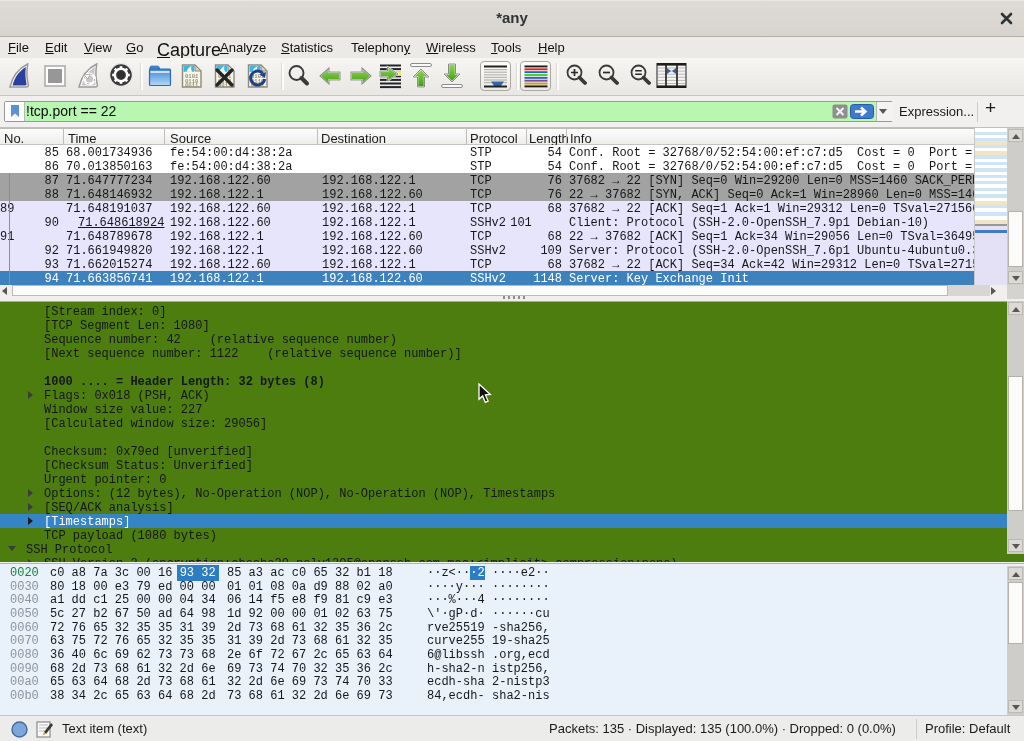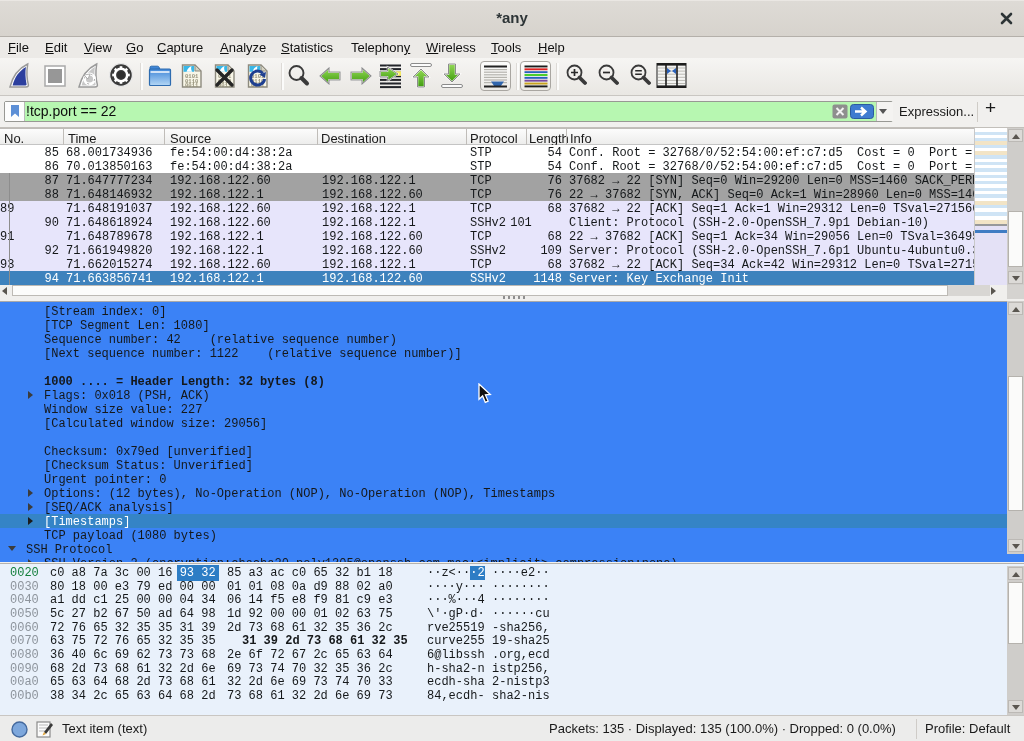--- a/index.html
+++ b/index.html
@@ -19,21 +19,21 @@
  <svg class="abs" style="left:1000px;top:12px;" width="13" height="13" viewBox="0 0 13 13">
       <path d="M2 2 L11 11 M11 2 L2 11" stroke="#2d3436" stroke-width="2.6" stroke-linecap="round"></path>
     </svg>
 </div>
 
 <div class="abs" style="left:0;top:37px;width:1024px;height:21px;background:#eceae7;">
 <span class="abs" style="left:8px;top:3px;font-size:13px;color:#111;"><span style="text-decoration:underline">F</span>ile</span>
 <span class="abs" style="left:45px;top:3px;font-size:13px;color:#111;"><span style="text-decoration:underline">E</span>dit</span>
 <span class="abs" style="left:84px;top:3px;font-size:13px;color:#111;"><span style="text-decoration:underline">V</span>iew</span>
 <span class="abs" style="left:126px;top:3px;font-size:13px;color:#111;"><span style="text-decoration:underline">G</span>o</span>
-<span class="abs" style="left:157px;top:3px;font-size:13px;color:#111;"><span style="text-decoration:underline">C</span>apture</span>
+<span class="abs" style="left:157px;top:3px;font-size:18px;color:#111;"><span style="text-decoration:underline">C</span>apture</span>
 <span class="abs" style="left:220px;top:3px;font-size:13px;color:#111;"><span style="text-decoration:underline">A</span>nalyze</span>
 <span class="abs" style="left:281px;top:3px;font-size:13px;color:#111;"><span style="text-decoration:underline">S</span>tatistics</span>
 <span class="abs" style="left:351px;top:3px;font-size:13px;color:#111;">Telephon<span style="text-decoration:underline">y</span></span>
 <span class="abs" style="left:426px;top:3px;font-size:13px;color:#111;"><span style="text-decoration:underline">W</span>ireless</span>
 <span class="abs" style="left:491px;top:3px;font-size:13px;color:#111;"><span style="text-decoration:underline">T</span>ools</span>
 <span class="abs" style="left:538px;top:3px;font-size:13px;color:#111;"><span style="text-decoration:underline">H</span>elp</span>
 </div>
 <div class="abs" style="left:0;top:58px;width:1024px;height:38px;background:linear-gradient(#f6f5f3,#e9e7e3);border-bottom:1px solid #c9c6c2;box-sizing:border-box;">
 <div class="abs" style="left:140px;top:5px;width:2px;height:27px;background:#fbfbfa;border-left:1px solid #dddad6;"></div>
 <div class="abs" style="left:281px;top:5px;width:2px;height:27px;background:#fbfbfa;border-left:1px solid #dddad6;"></div>
@@ -299,21 +299,21 @@
 <span class="abs" style="left:0;top:1px;width:59px;">89</span>
 <span class="abs" style="left:66px;top:1px;">71.648191037</span>
 <span class="abs" style="left:170px;top:1px;">192.168.122.60</span>
 <span class="abs" style="left:322px;top:1px;">192.168.122.1</span>
 <span class="abs" style="left:470px;top:1px;">TCP</span>
 <span class="abs" style="left:480px;top:1px;width:82px;text-align:right;">68</span>
 <span class="abs" style="left:569px;top:1px;width:405px;overflow:hidden;">37682 → 22 [ACK] Seq=1 Ack=1 Win=29312 Len=0 TSval=2715667378 TSecr=3649577471</span>
 </div>
 <div class="abs mono" style="left:0;top:70px;width:974px;height:14px;background:#e7e5fb;color:#15181a;">
 <span class="abs" style="left:0;top:1px;width:59px;text-align:right;">90</span>
-<span class="abs" style="left:66px;top:1px;">71.648618924</span>
+<span class="abs" style="left:78px;top:1px;text-decoration:underline;">71.648618924</span>
 <span class="abs" style="left:170px;top:1px;">192.168.122.60</span>
 <span class="abs" style="left:322px;top:1px;">192.168.122.1</span>
 <span class="abs" style="left:470px;top:1px;">SSHv2</span>
 <span class="abs" style="left:480px;top:1px;width:82px;text-align:center;">101</span>
 <span class="abs" style="left:569px;top:1px;width:405px;overflow:hidden;">Client: Protocol (SSH-2.0-OpenSSH_7.9p1 Debian-10)</span>
 </div>
 <div class="abs mono" style="left:0;top:84px;width:974px;height:14px;background:#e7e5fb;color:#15181a;">
 <span class="abs" style="left:0;top:1px;width:59px;text-align:left;">91</span>
 <span class="abs" style="left:66px;top:1px;">71.648789678</span>
 <span class="abs" style="left:170px;top:1px;">192.168.122.1</span>
@@ -325,21 +325,21 @@
 <div class="abs mono" style="left:0;top:98px;width:974px;height:14px;background:#e7e5fb;color:#15181a;">
 <span class="abs" style="left:0;top:1px;width:59px;text-align:right;">92</span>
 <span class="abs" style="left:66px;top:1px;">71.661949820</span>
 <span class="abs" style="left:170px;top:1px;">192.168.122.1</span>
 <span class="abs" style="left:322px;top:1px;">192.168.122.60</span>
 <span class="abs" style="left:470px;top:1px;">SSHv2</span>
 <span class="abs" style="left:480px;top:1px;width:82px;text-align:right;">109</span>
 <span class="abs" style="left:569px;top:1px;width:405px;overflow:hidden;">Server: Protocol (SSH-2.0-OpenSSH_7.6p1 Ubuntu-4ubuntu0.3)</span>
 </div>
 <div class="abs mono" style="left:0;top:112px;width:974px;height:14px;background:#e7e5fb;color:#15181a;">
-<span class="abs" style="left:0;top:1px;width:59px;text-align:left;">93</span>
+<span class="abs" style="left:0;top:1px;width:59px;text-align:right;">93</span>
 <span class="abs" style="left:66px;top:1px;">71.662015274</span>
 <span class="abs" style="left:170px;top:1px;">192.168.122.60</span>
 <span class="abs" style="left:322px;top:1px;">192.168.122.1</span>
 <span class="abs" style="left:470px;top:1px;">TCP</span>
 <span class="abs" style="left:480px;top:1px;width:82px;text-align:right;">68</span>
 <span class="abs" style="left:569px;top:1px;width:405px;overflow:hidden;">37682 → 22 [ACK] Seq=34 Ack=42 Win=29312 Len=0 TSval=2715667392 TSecr=3649577484</span>
 </div>
 <div class="abs mono" style="left:0;top:126px;width:974px;height:14px;background:#3e82bd;color:#ffffff;">
 <span class="abs" style="left:0;top:1px;width:59px;text-align:right;">94</span>
 <span class="abs" style="left:66px;top:1px;">71.663856741</span>
@@ -399,21 +399,21 @@
       <div style="width:0;height:0;border-top:4px solid transparent;border-bottom:4px solid transparent;border-right:5px solid #5a5650;"></div>
     </div>
 <div class="abs" style="left:12px;top:0px;width:936px;height:11px;background:#fcfcfb;border:1px solid #bdbab5;box-sizing:border-box;"></div>
 <div class="abs" style="left:948px;top:0px;width:42px;height:11px;background:#d8d6d3;"></div>
 <div class="abs" style="left:991px;top:2px;">
       <div style="width:0;height:0;border-top:4px solid transparent;border-bottom:4px solid transparent;border-left:5px solid #5a5650;"></div>
     </div>
 <div class="abs" style="left:1007px;top:0;width:17px;height:14px;background:#d5d3d0;"></div>
 <div class="abs" style="left:503px;top:11px;width:22px;height:3px;background:repeating-linear-gradient(90deg,#8f8f8f 0 2px,transparent 2px 5px);"></div>
 </div>
-<div class="abs" style="left:0;top:301px;width:1024px;height:263px;background:#3b82f6;border-top:1px solid #a9a9a9;box-sizing:border-box;overflow:hidden;">
+<div class="abs" style="left:0;top:301px;width:1024px;height:263px;background:#4d7c0f;border-top:1px solid #a9a9a9;box-sizing:border-box;overflow:hidden;">
 <div class="abs mono" style="left:44px;top:3px;color:#15181a;">[Stream index: 0]</div>
 <div class="abs mono" style="left:44px;top:17px;color:#15181a;">[TCP Segment Len: 1080]</div>
 <div class="abs mono" style="left:44px;top:31px;color:#15181a;">Sequence number: 42    (relative sequence number)</div>
 <div class="abs mono" style="left:44px;top:45px;color:#15181a;">[Next sequence number: 1122    (relative sequence number)]</div>
 <div class="abs mono" style="left:44px;top:73px;color:#15181a;font-weight:bold;">1000 .... = Header Length: 32 bytes (8)</div>
 <div class="abs" style="left:28px;top:89px;">
       <div class="tri-r" style="border-left-color:#3c3c3c;"></div>
     </div>
 <div class="abs mono" style="left:44px;top:87px;color:#15181a;">Flags: 0x018 (PSH, ACK)</div>
 <div class="abs mono" style="left:44px;top:101px;color:#15181a;">Window size value: 227</div>
@@ -487,21 +487,21 @@
 <div class="abs" style="left:0;top:56.6px;width:1007px;height:14px;">
 <span class="abs mono" style="left:10px;top:0;color:#8d949c;">0060</span>
 <span class="abs mono" style="left:50px;top:0;">72 76 65 32 35 35 31 39</span>
 <span class="abs mono" style="left:227px;top:0;">2d 73 68 61 32 35 36 2c</span>
 <span class="abs mono" style="left:427px;top:0;">rve25519</span>
 <span class="abs mono" style="left:492px;top:0;">-sha256,</span>
 </div>
 <div class="abs" style="left:0;top:70.2px;width:1007px;height:14px;">
 <span class="abs mono" style="left:10px;top:0;color:#8d949c;">0070</span>
 <span class="abs mono" style="left:50px;top:0;">63 75 72 76 65 32 35 35</span>
-<span class="abs mono" style="left:242px;top:0;font-weight:bold;">31 39 2d 73 68 61 32 35</span>
+<span class="abs mono" style="left:227px;top:0;">31 39 2d 73 68 61 32 35</span>
 <span class="abs mono" style="left:427px;top:0;">curve255</span>
 <span class="abs mono" style="left:492px;top:0;">19-sha25</span>
 </div>
 <div class="abs" style="left:0;top:83.8px;width:1007px;height:14px;">
 <span class="abs mono" style="left:10px;top:0;color:#8d949c;">0080</span>
 <span class="abs mono" style="left:50px;top:0;">36 40 6c 69 62 73 73 68</span>
 <span class="abs mono" style="left:227px;top:0;">2e 6f 72 67 2c 65 63 64</span>
 <span class="abs mono" style="left:427px;top:0;">6@libssh</span>
 <span class="abs mono" style="left:492px;top:0;">.org,ecd</span>
 </div>

